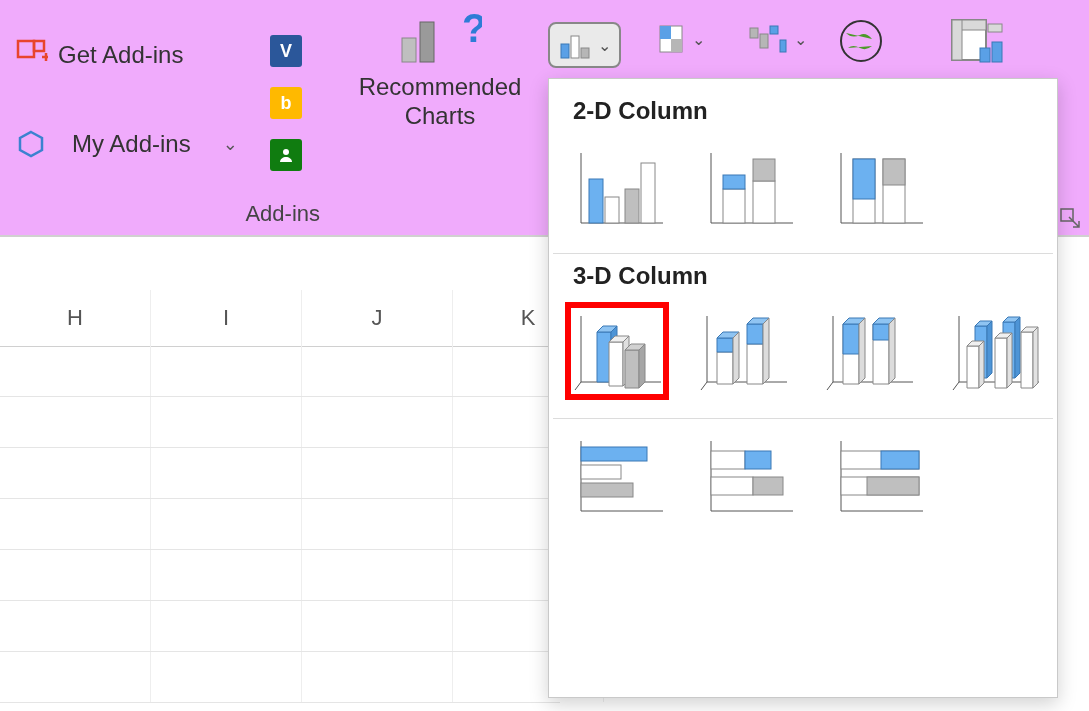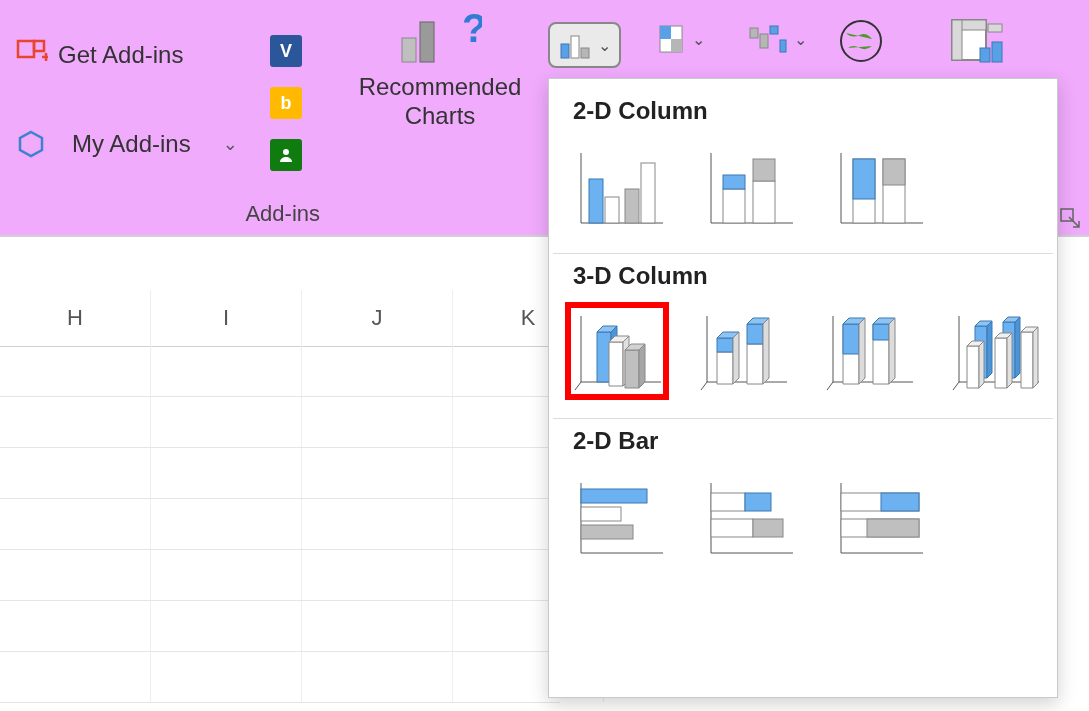--- a/index.html
+++ b/index.html
@@ -511,21 +511,20 @@
         <polygon points="60,28 65,23 65,73 60,78" fill="#e2e2e2" stroke="#888"></polygon>
         <polygon points="74,22 86,22 86,78 74,78" fill="#ffffff" stroke="#888"></polygon>
         <polygon points="74,22 79,17 91,17 86,22" fill="#f0f0f0" stroke="#888"></polygon>
         <polygon points="86,22 91,17 91,73 86,78" fill="#e2e2e2" stroke="#888"></polygon>
       </svg>
     </div>
   </div>
 
   <div class="sep"></div>
 
-  <div class="section-title">2-D Bar</div>
   <div class="chart-row">
     <div class="chart-thumb">
       <svg width="96" height="86" viewBox="0 0 96 86">
         <line x1="10" y1="8" x2="10" y2="78" stroke="#555"></line>
         <line x1="10" y1="78" x2="92" y2="78" stroke="#555"></line>
         <rect x="10" y="14" width="66" height="14" fill="#6cb1f0" stroke="#3a78b5"></rect>
         <rect x="10" y="32" width="40" height="14" fill="#ffffff" stroke="#888"></rect>
         <rect x="10" y="50" width="52" height="14" fill="#bfbfbf" stroke="#888"></rect>
       </svg>
     </div>

